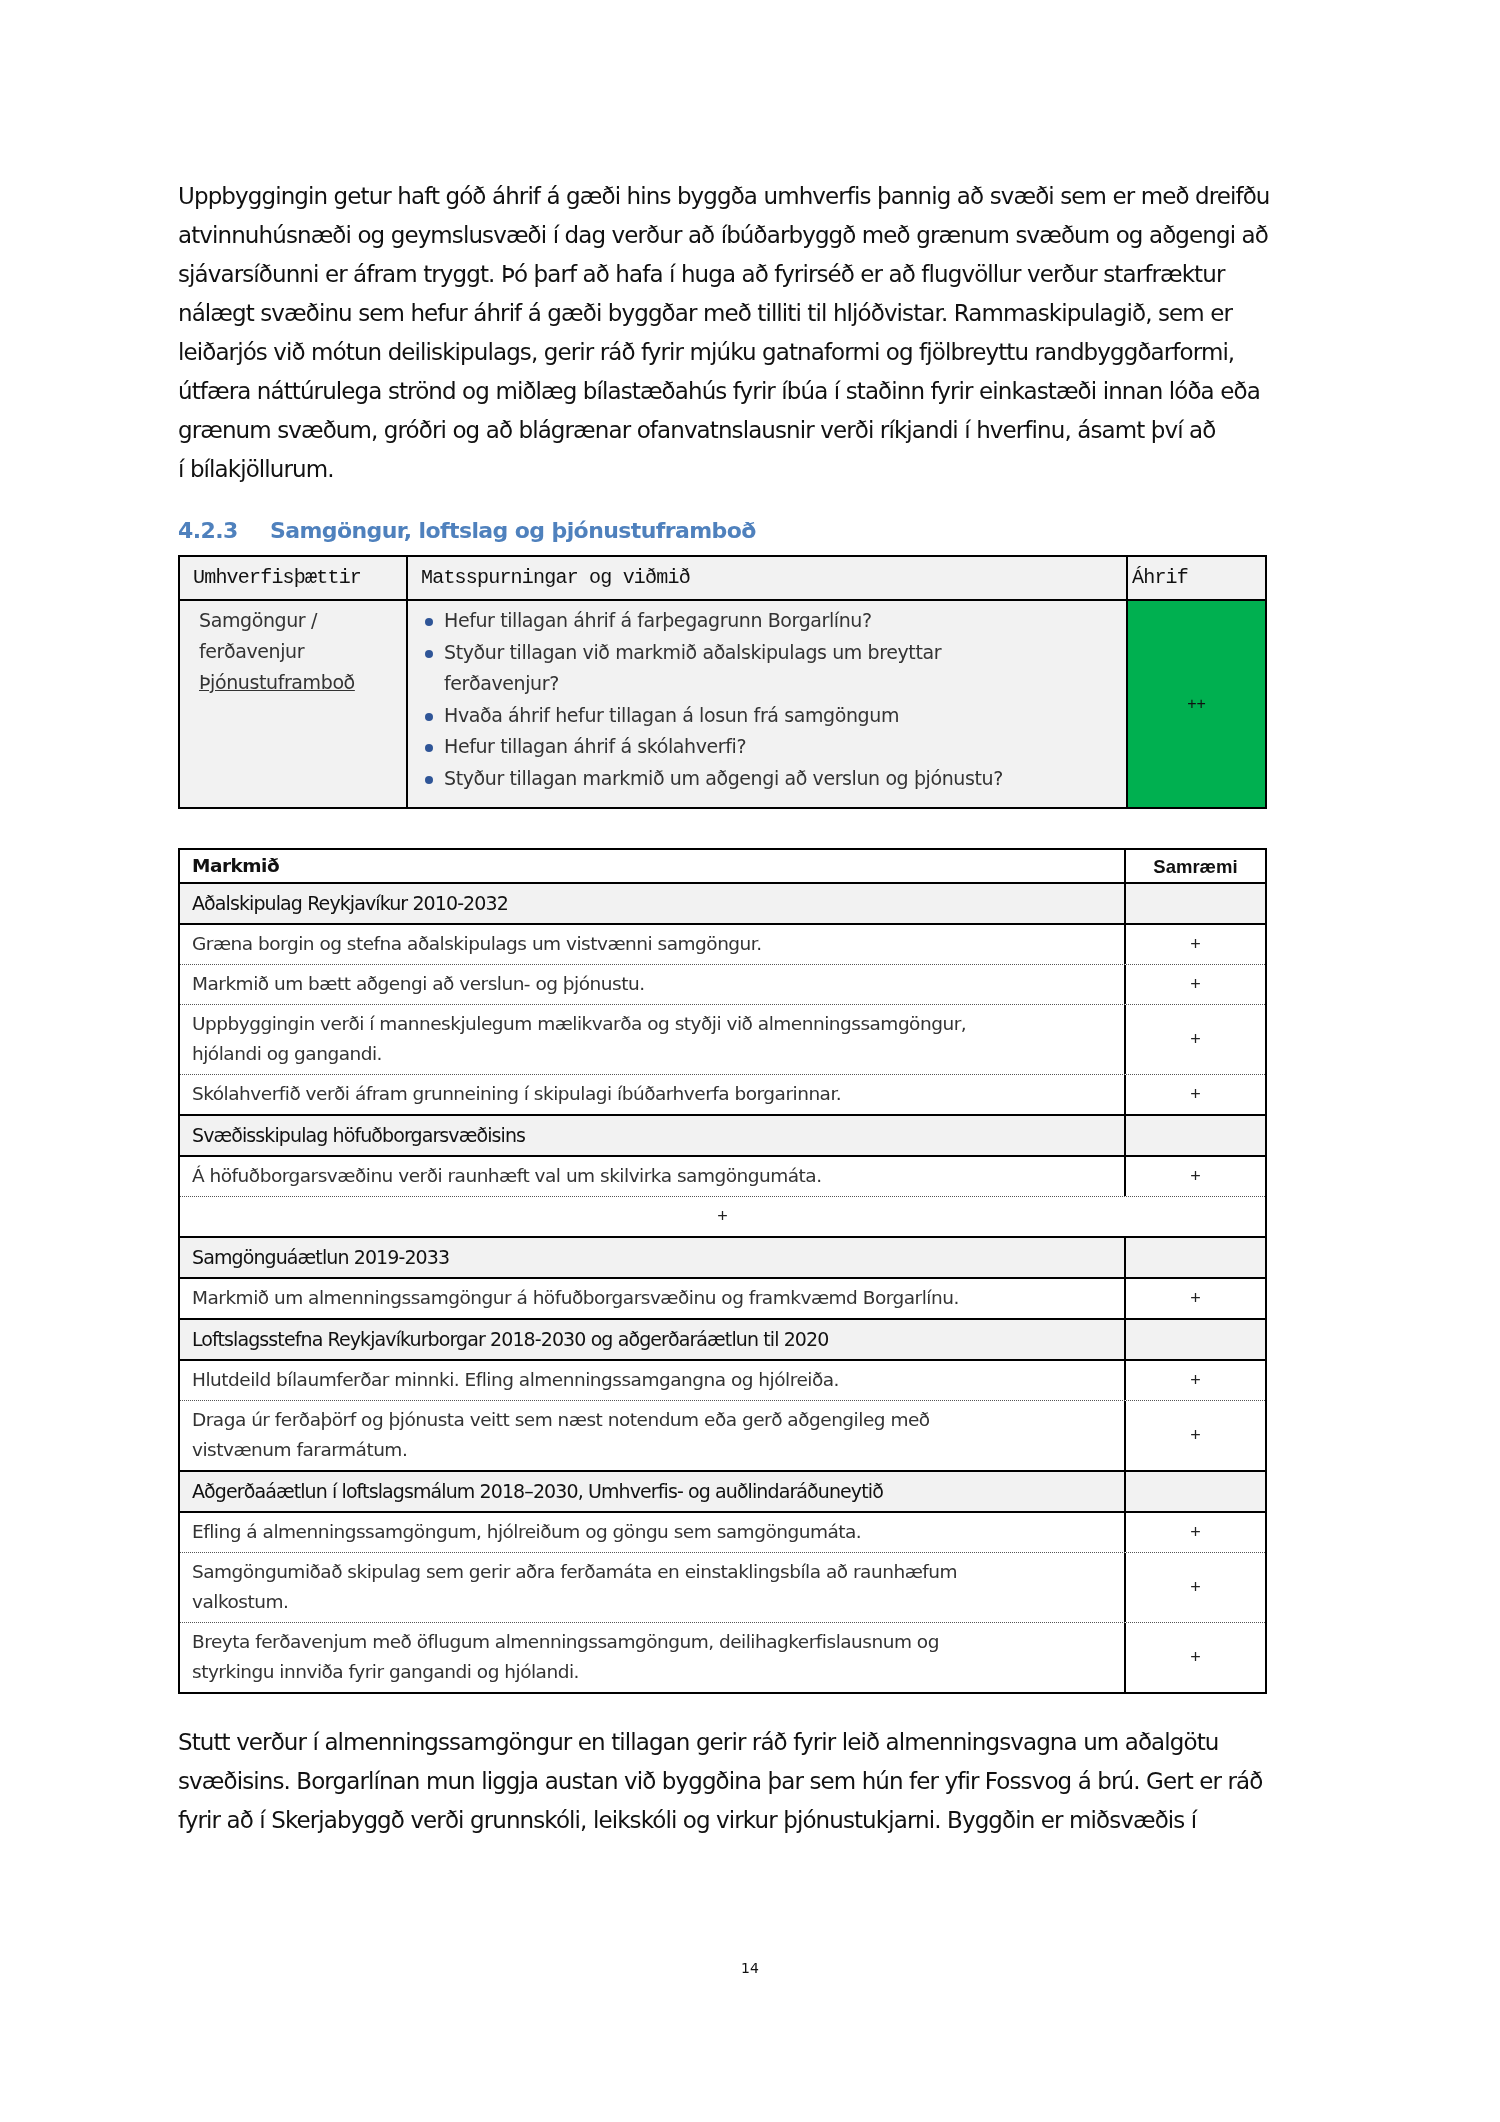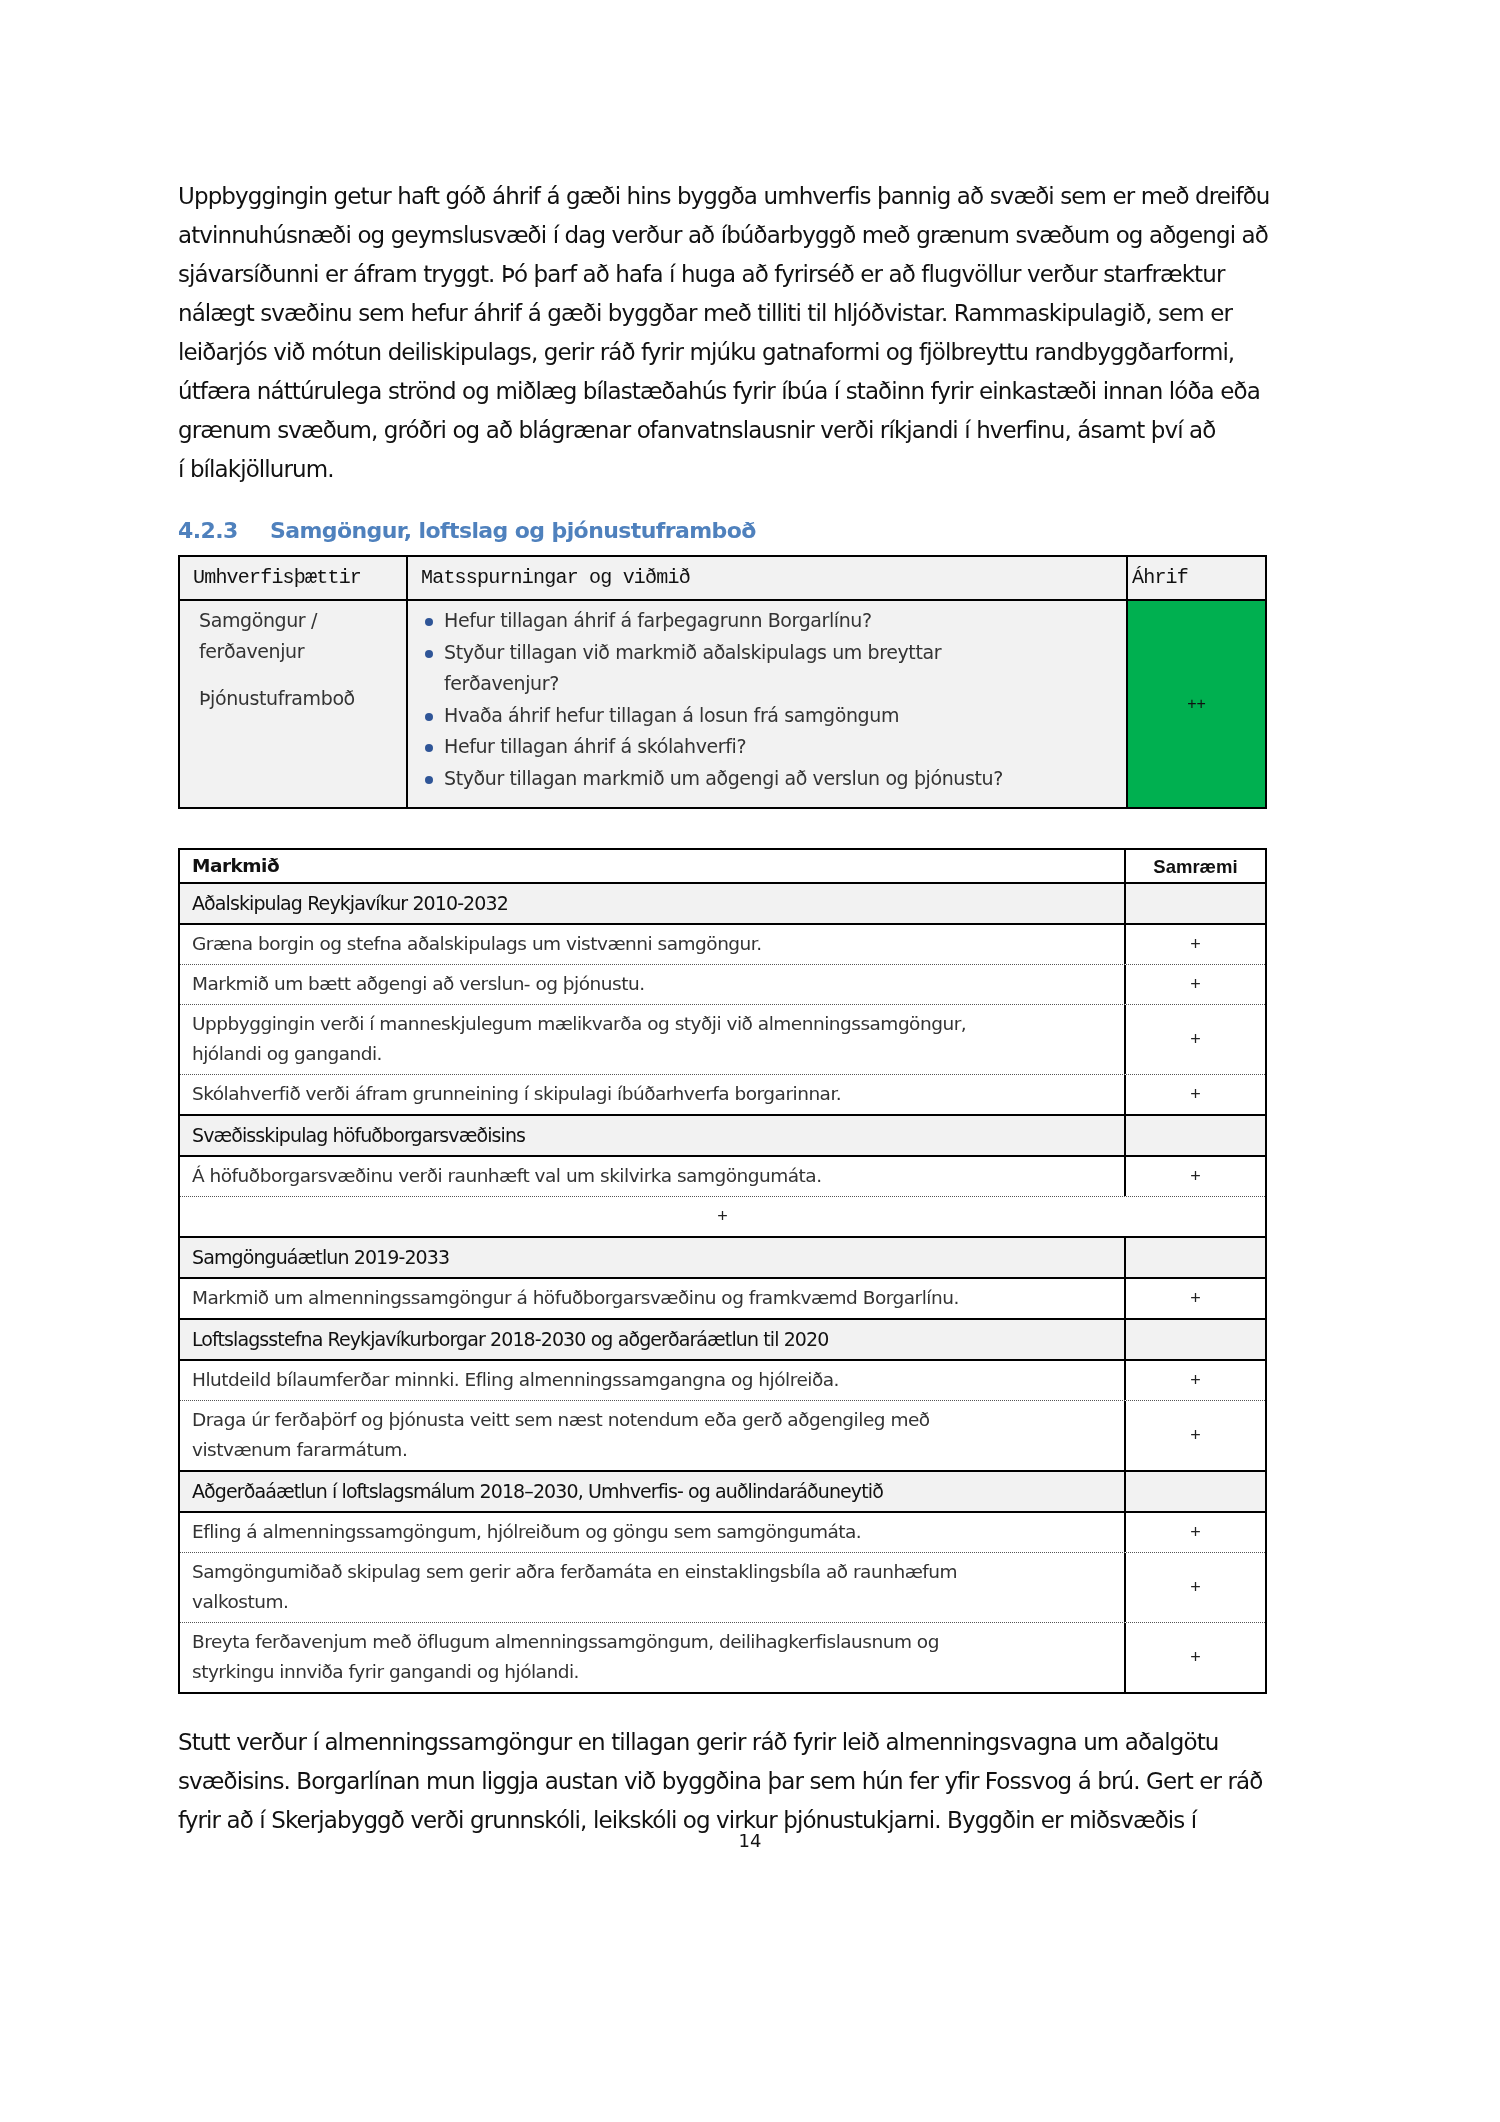--- a/index.html
+++ b/index.html
@@ -40,21 +40,21 @@
   .t1 .c3 .hdr { padding-left: 4px; text-align: left; }
   .t1 .c3 .body {
     position: absolute; top: 44px; left: 0; right: 0; bottom: 0; background: #00b050;
     display: flex; align-items: center; justify-content: center;
     font-size: 16px; color: #111;
   }
   .t1 .c1 .body {
     padding: 4px 8px 0 19px; font-family: "DejaVu Sans", sans-serif;
     font-size: 19px; line-height: 31px; color: #333; letter-spacing: -0.4px;
   }
-  .t1 .c1 .body .gap { margin-top: 16px; }
+  .t1 .c1 .body .gap { margin-top: 0; text-decoration: underline; }
   .t1 .c2 .body {
     padding: 4px 0 0 14px; font-family: "DejaVu Sans", sans-serif;
     font-size: 19px; line-height: 31.5px; color: #333; letter-spacing: -0.4px;
   }
   .bul { position: relative; padding-left: 22px; white-space: nowrap; }
   .bul::before {
     content: ""; position: absolute; left: 3px; top: 13px; width: 8px; height: 8px;
     border-radius: 50%; background: #2f5597;
   }
 
@@ -79,22 +79,22 @@
   }
   .t2 .r-sec { height: 39px; background: #f2f2f2; border-bottom: 2.5px solid #000; }
   .t2 .r-sec .cell-a { color: #111; font-size: 19px; line-height: 38px; letter-spacing: -0.9px; white-space: nowrap; }
   .t2 .r-item { min-height: 39px; }
   .t2 .r-item .cell-a { line-height: 30px; padding-top: 4px; padding-bottom: 5px; }
   .t2 .r-item.dotted { border-bottom: 1.5px dotted #555; }
   .t2 .r-item.solid { border-bottom: 2.5px solid #000; }
   .t2 .r-item.last { border-bottom: none; }
 
   .pagenum {
-    position: absolute; top: 1830px; left: 0; width: 1500px; text-align: center;
-    font-family: "DejaVu Sans", sans-serif; font-size: 18px; color: #111;
+    position: absolute; top: 1960px; left: 0; width: 1500px; text-align: center;
+    font-family: "DejaVu Sans", sans-serif; font-size: 14px; color: #111;
   }
 </style>
 </head>
 <body>
 
 <div class="para" id="intro">
   <span class="line">Uppbyggingin getur haft góð áhrif á gæði hins byggða umhverfis þannig að svæði sem er með dreifðu</span>
   <span class="line">atvinnuhúsnæði og geymslusvæði í dag verður að íbúðarbyggð með grænum svæðum og aðgengi að</span>
   <span class="line">sjávarsíðunni er áfram tryggt. Þó þarf að hafa í huga að fyrirséð er að flugvöllur verður starfræktur</span>
   <span class="line">nálægt svæðinu sem hefur áhrif á gæði byggðar með tilliti til hljóðvistar. Rammaskipulagið, sem er</span>

